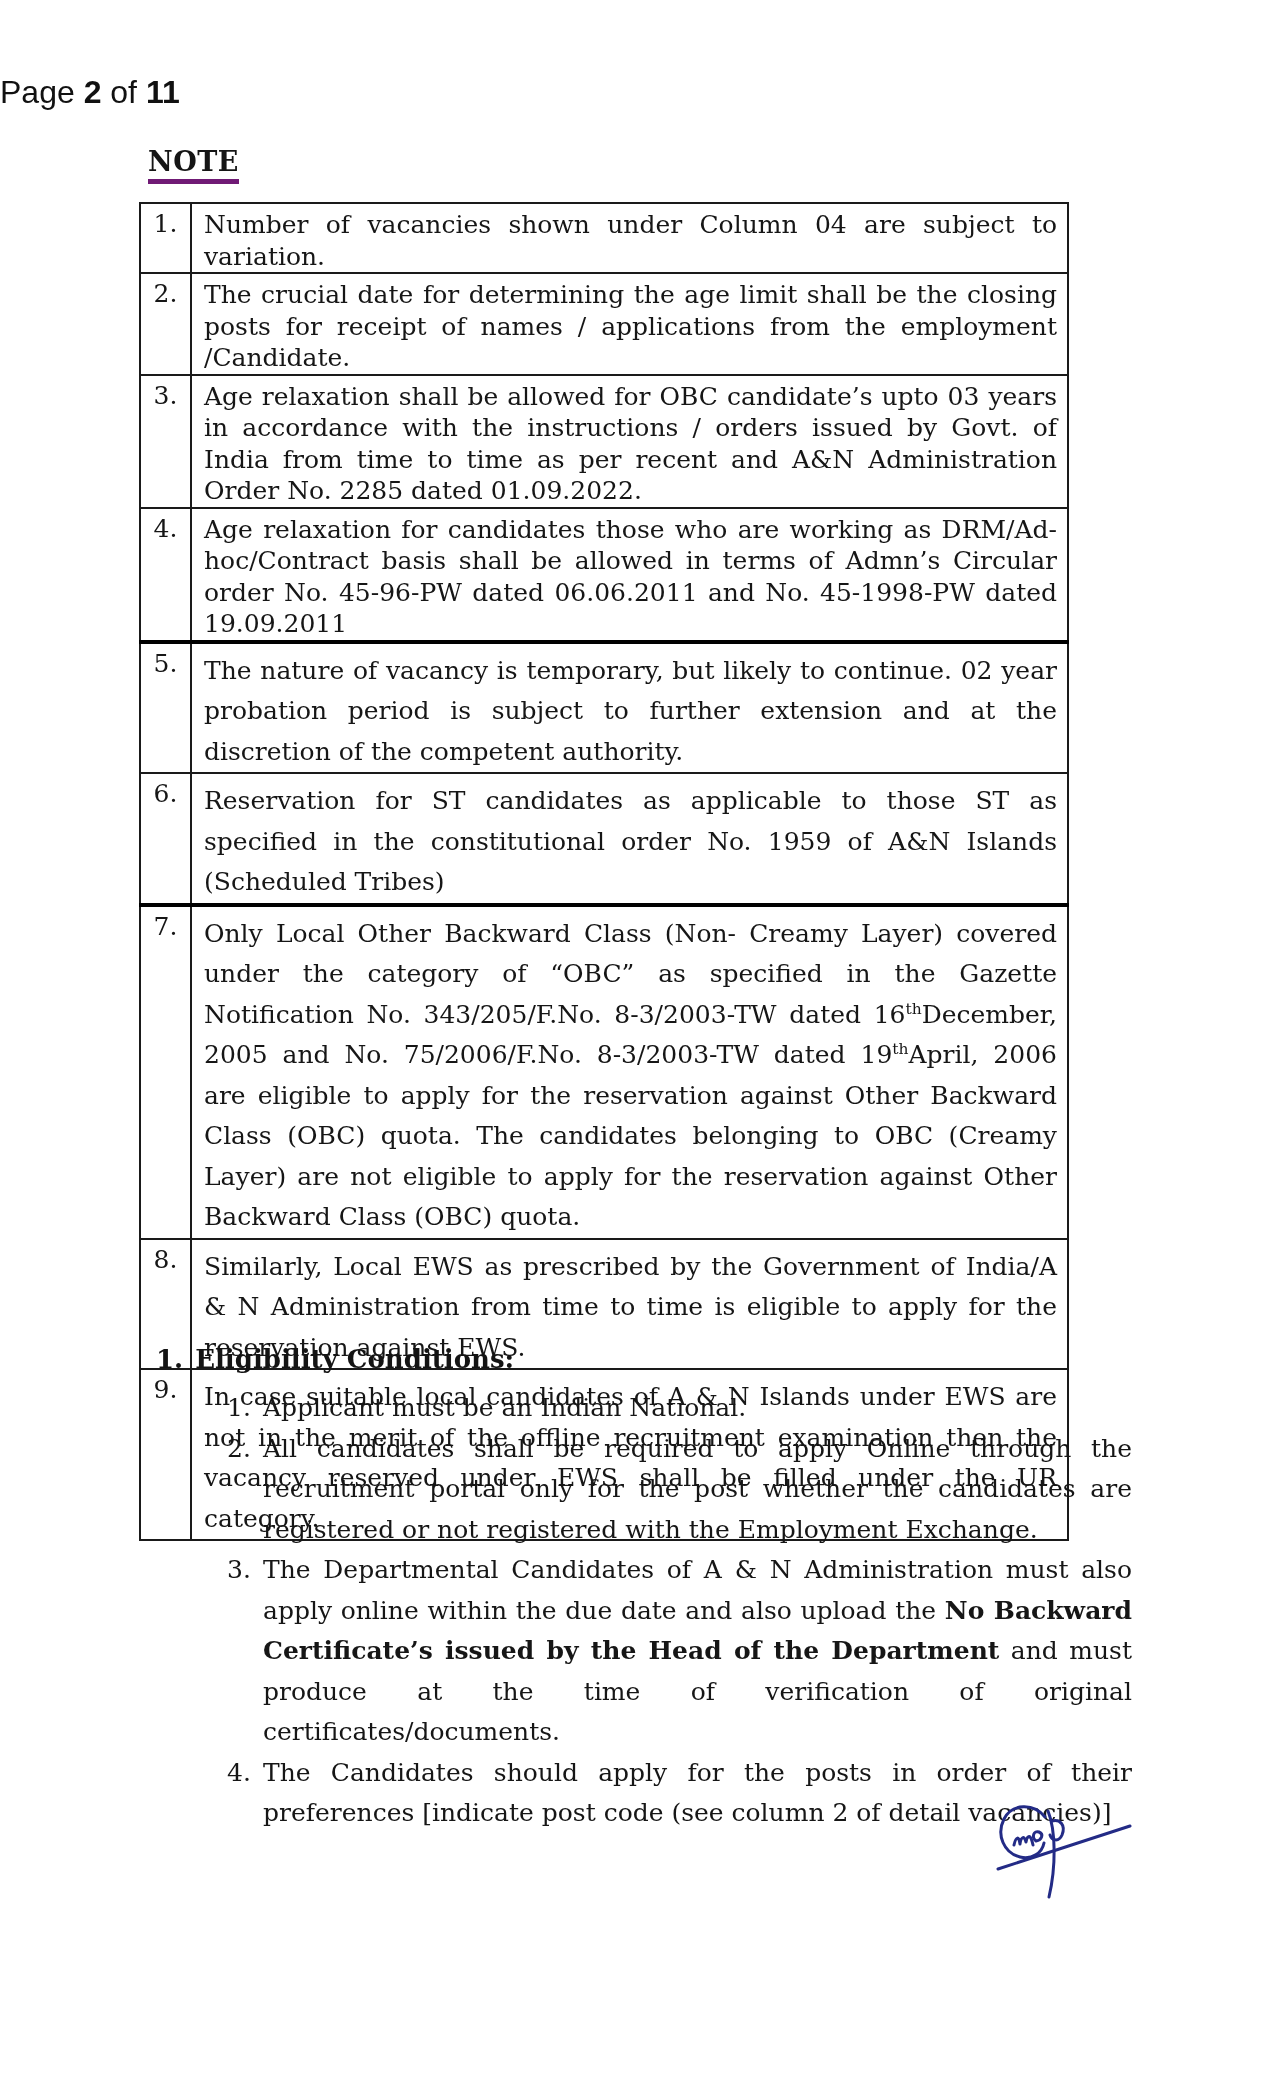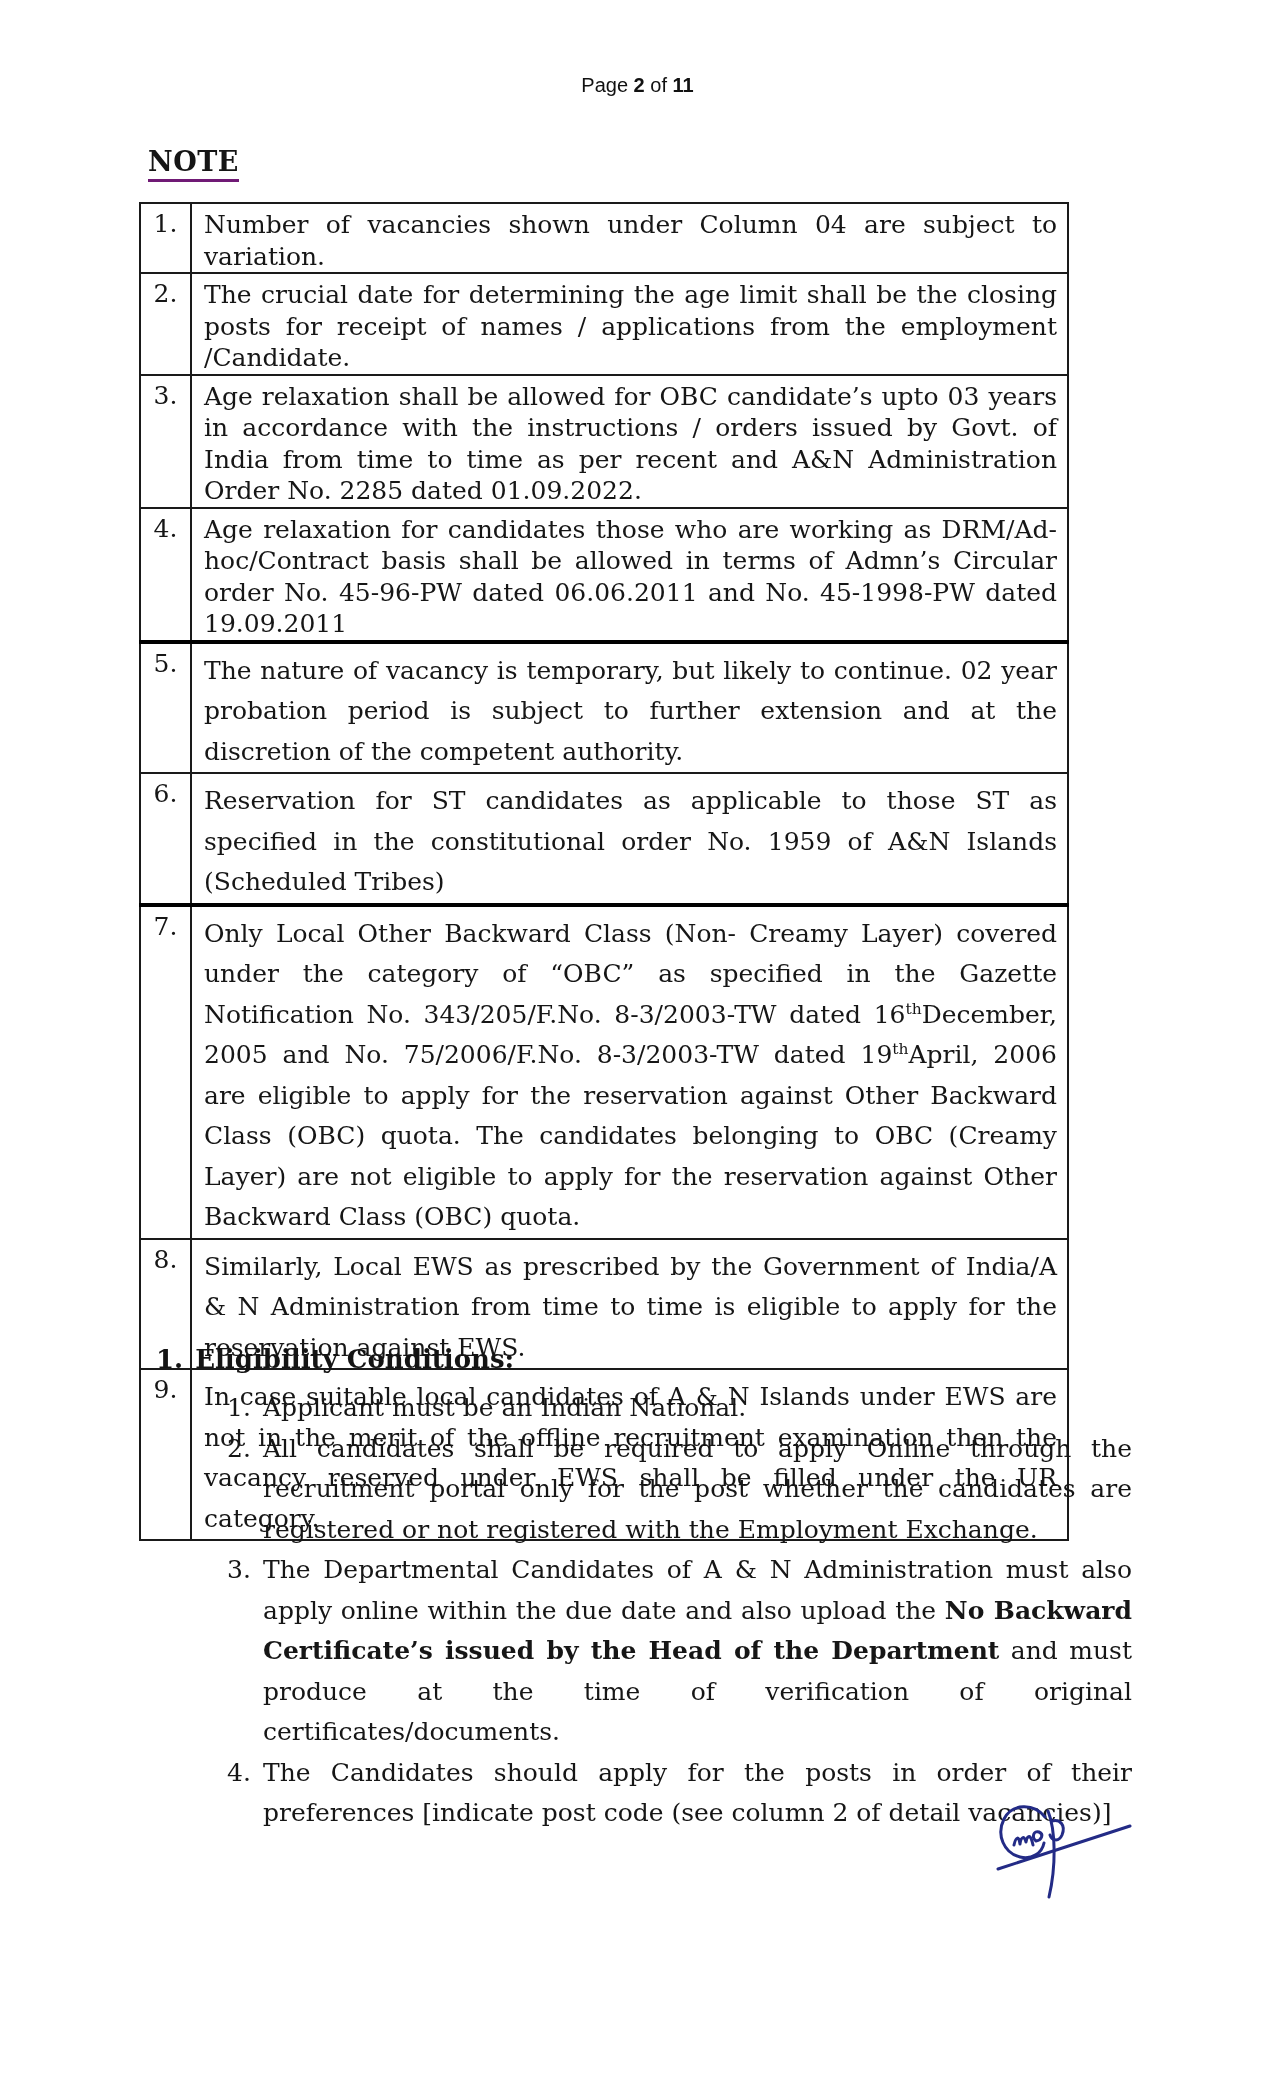--- a/index.html
+++ b/index.html
@@ -3,28 +3,28 @@
 <meta charset="utf-8">
 <style>
   * { margin:0; padding:0; box-sizing:border-box; }
   html,body { background:#ffffff; }
   body {
     width:1275px; height:2100px; position:relative;
     font-family:"DejaVu Serif", serif; color:#151515;
   }
   .page-header {
     position:absolute; top:74px; left:0; width:100%;
-    text-align:center; font-family:"Liberation Sans", sans-serif;
-    font-size:20px; color:#111;
+    font-family:"Liberation Sans", sans-serif;
+    font-size:32px; color:#111;
   }
   .page-header .b { font-weight:bold; }
   .note-title {
     position:absolute; left:148px; top:146px;
     font-size:27px; font-weight:bold; letter-spacing:0.5px;
-    border-bottom:3px solid #701a75; padding-bottom:2px;text-align:right;
+    border-bottom:5px solid #701a75; padding-bottom:2px;text-align:right;
   }
   table.note-table {
     position:absolute; left:139px; top:202px; width:930px;
     border-collapse:collapse; font-size:25px; color:#161616;
   }
   table.note-table td { border:2px solid #1a1a1a; vertical-align:top; }
   td.cell-num { width:51px; text-align:center; padding:5px 2px 4px 2px; }
   td.cell-txt { padding:5px 10px 0 12px; text-align:justify; line-height:1.26; }
   
   table.note-table tr:nth-child(n+5) td.cell-txt { line-height:1.62; padding-top:7px; }

